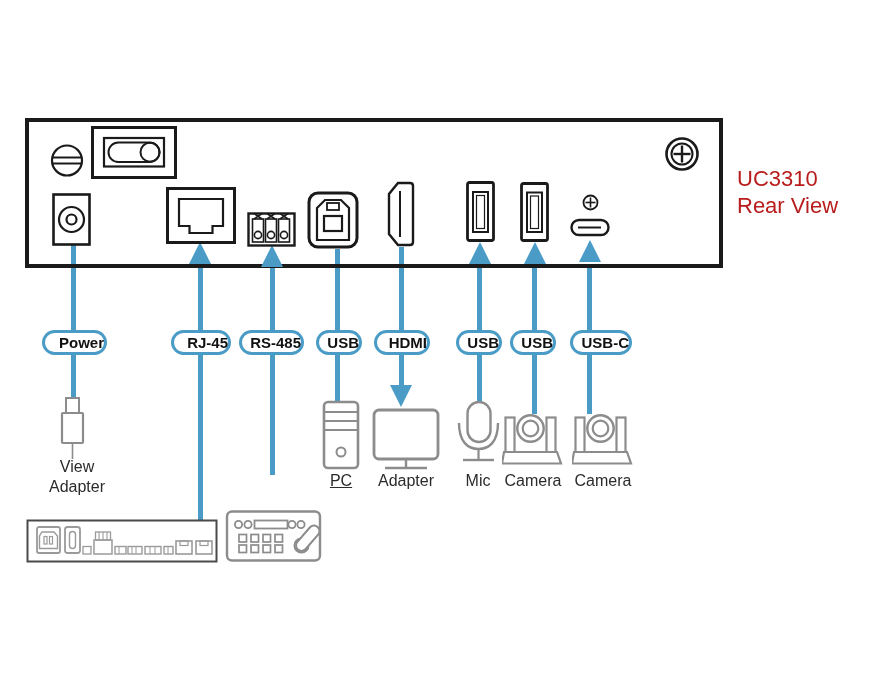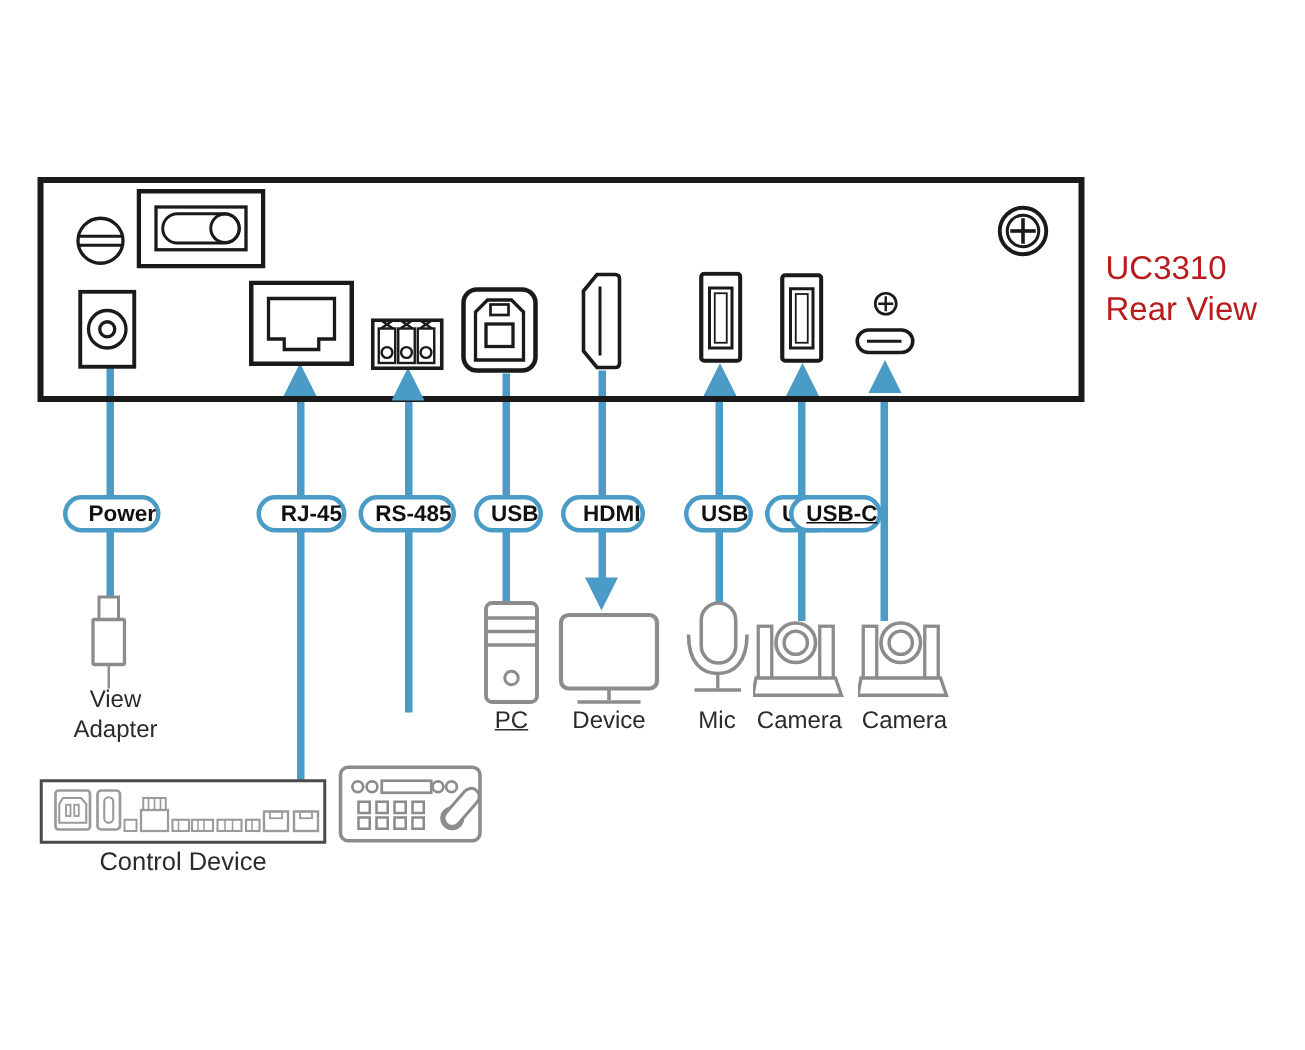--- a/index.html
+++ b/index.html
@@ -60,21 +60,21 @@
   .pill{position:absolute;top:310px;height:19px;box-sizing:content-box;
         border:3.5px solid #4A9CC7;border-radius:13px;background:#fff;color:#111;
         font-weight:bold;font-size:15px;line-height:19px;text-align:right;z-index:4;margin-top:20px;}
   #pill-power {left:42px;width:59px;}
   #pill-rj45  {left:171px;width:54px;}
   #pill-rs485 {left:239px;width:59px;}
   #pill-usb1  {left:316px;width:40px;}
   #pill-hdmi  {left:374px;width:50px;}
   #pill-usb2  {left:456px;width:40px;}
   #pill-usb3  {left:510px;width:40px;}
-  #pill-usbc  {left:526px;width:56px;text-decoration:underline;}
+  #pill-usbc  {left:570px;width:56px;}
 
   
   .dev-label{position:absolute;z-index:4;text-align:center;color:#2B2B2B;
              font-size:16px;line-height:20px;}
   #lbl-adapter{left:32px;top:457px;width:90px;}
   #lbl-pc{left:320px;top:471px;width:42px;text-decoration:underline;}
   #lbl-monitor{left:366px;top:471px;width:80px;}
   #lbl-mic{left:456px;top:471px;width:44px;}
   #lbl-cam1{left:499px;top:471px;width:68px;}
   #lbl-cam2{left:569px;top:471px;width:68px;}
@@ -295,19 +295,18 @@
       <rect x="26" y="37" width="7.5" height="7.5" stroke-width="1.7"></rect>
       <rect x="38" y="37" width="7.5" height="7.5" stroke-width="1.7"></rect>
       <rect x="50" y="37" width="7.5" height="7.5" stroke-width="1.7"></rect>
     </g>
     <circle cx="76.5" cy="37.5" r="7" fill="#fff" stroke="#8C8C8C" stroke-width="2"></circle>
     <rect x="67.75" y="24.75" width="30" height="11" rx="5.5" fill="#fff" stroke="#8C8C8C" stroke-width="2" transform="rotate(-49 82.75 30.25)"></rect>
   </svg>
 
   <div class="dev-label" id="lbl-adapter">View Adapter</div>
   <div class="dev-label" id="lbl-pc">PC</div>
-  <div class="dev-label" id="lbl-monitor">Device</div>
+  <div class="dev-label" id="lbl-monitor">Adapter</div>
   <div class="dev-label" id="lbl-mic">Mic</div>
   <div class="dev-label" id="lbl-cam1">Camera</div>
   <div class="dev-label" id="lbl-cam2">Camera</div>
-  <div class="dev-label" id="lbl-control">Control Device</div>
 
 </div>
 
 </body></html>

